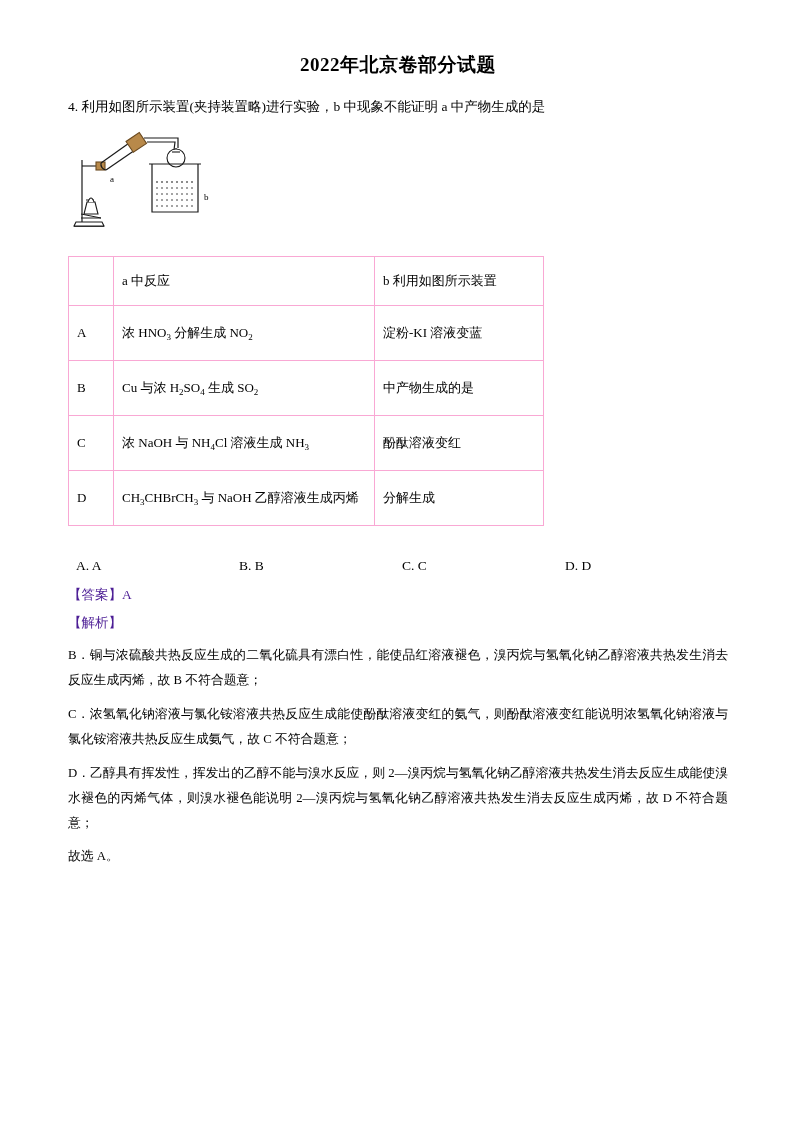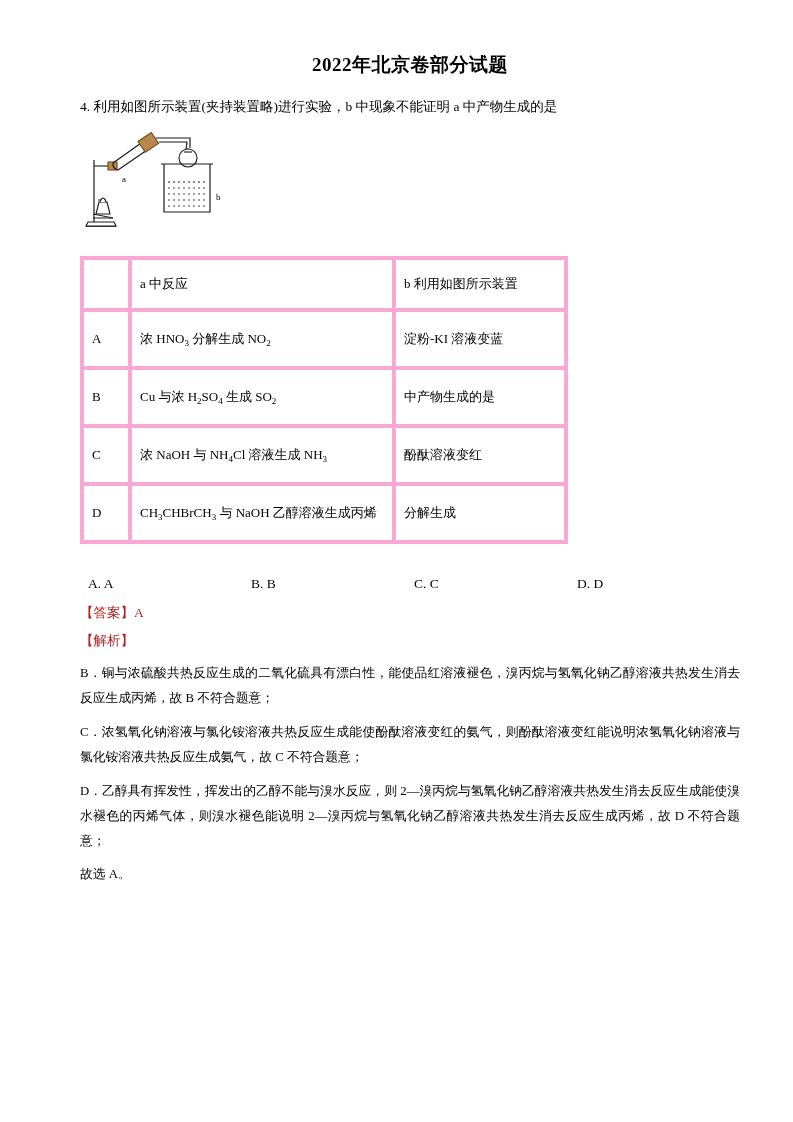--- a/index.html
+++ b/index.html
@@ -18,21 +18,21 @@
   .page {
     position: absolute;
     left: 0; top: 0;
     width: 793px;
     height: 1122px;
     padding: 0;
     box-sizing: border-box;
   }
   .content {
     position: absolute;
-    left: 80px;
+    left: 68px;
     top: 52px;
     width: 660px;
   }
   .doc-title {
     text-align: center;
     font-size: 19px;
     font-weight: bold;
     letter-spacing: 0.5px;
     margin: 0 0 18px 0;
     font-family: "Liberation Serif", "DejaVu Serif", serif;
@@ -52,21 +52,21 @@
     left: 0;
     top: 0;
   }
   table.qtable {
     border-collapse: collapse;
     width: 452px;
     margin: 6px 0 0 0;
     table-layout: fixed;
   }
   table.qtable td, table.qtable th {
-    border: 4px solid #f9a8d4;
+    border: 1px solid #f9a8d4;
     padding: 9px 8px;
     font-size: 13px;
     vertical-align: middle;
     font-weight: normal;
     text-align: left;
     line-height: 1.5;
   }
   .col-idx { width: 28px; text-align: center; }
   .col-a { width: 244px; }
   .col-b { width: 152px; }
@@ -74,21 +74,21 @@
   .row td { height: 36px; }
   sub { font-size: 9px; vertical-align: baseline; position: relative; top: 3px; }
   .options {
     display: flex;
     margin: 32px 0 10px 8px;
     font-size: 13.5px;
     align-items: center;
   }
   .options .opt { width: 163px; }
   .ans {
-    color: #b91c1c;
+    color: #4c1d95;
     font-size: 13.5px;
     margin: 7px 0 0 0;
     line-height: 1.6;
   }
   .para {
     font-size: 12.8px;
     line-height: 1.95;
     margin: 9px 0 0 0;
     text-align: justify;
   }

